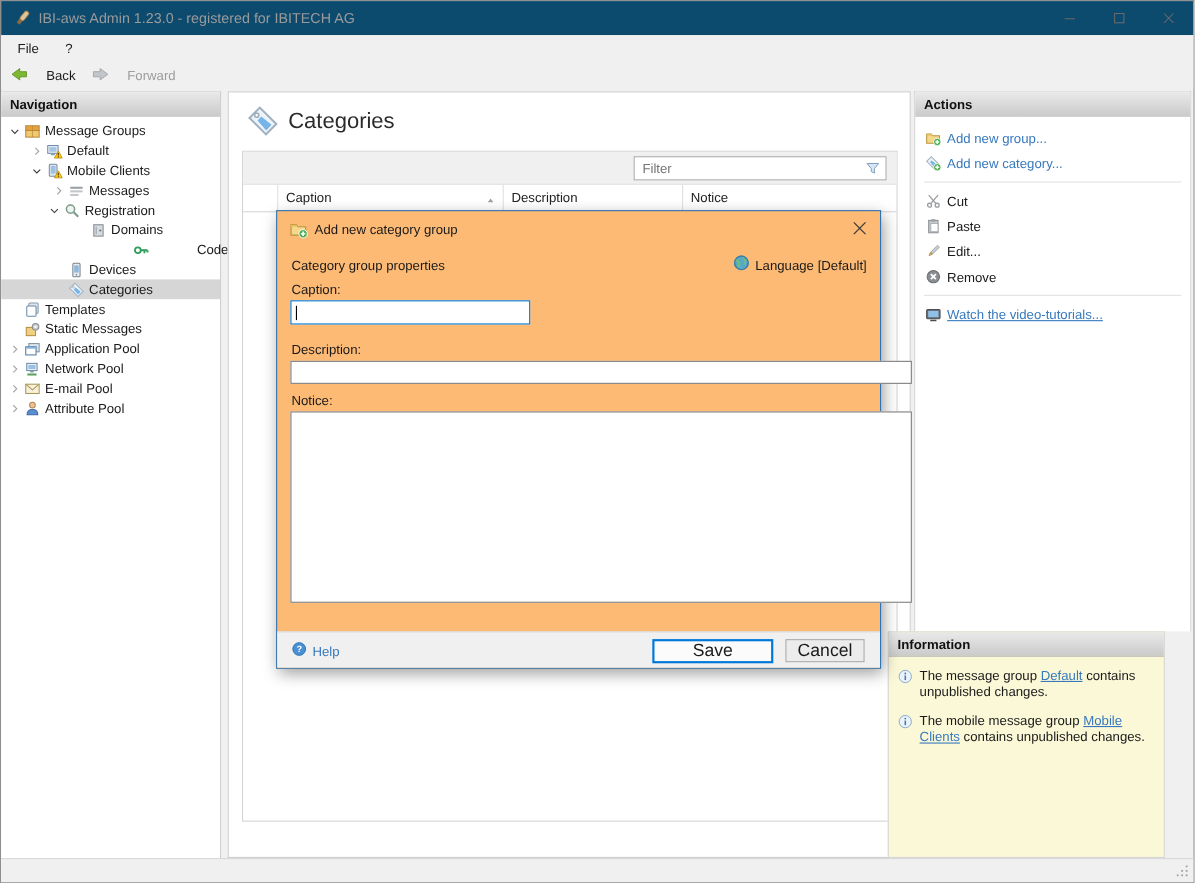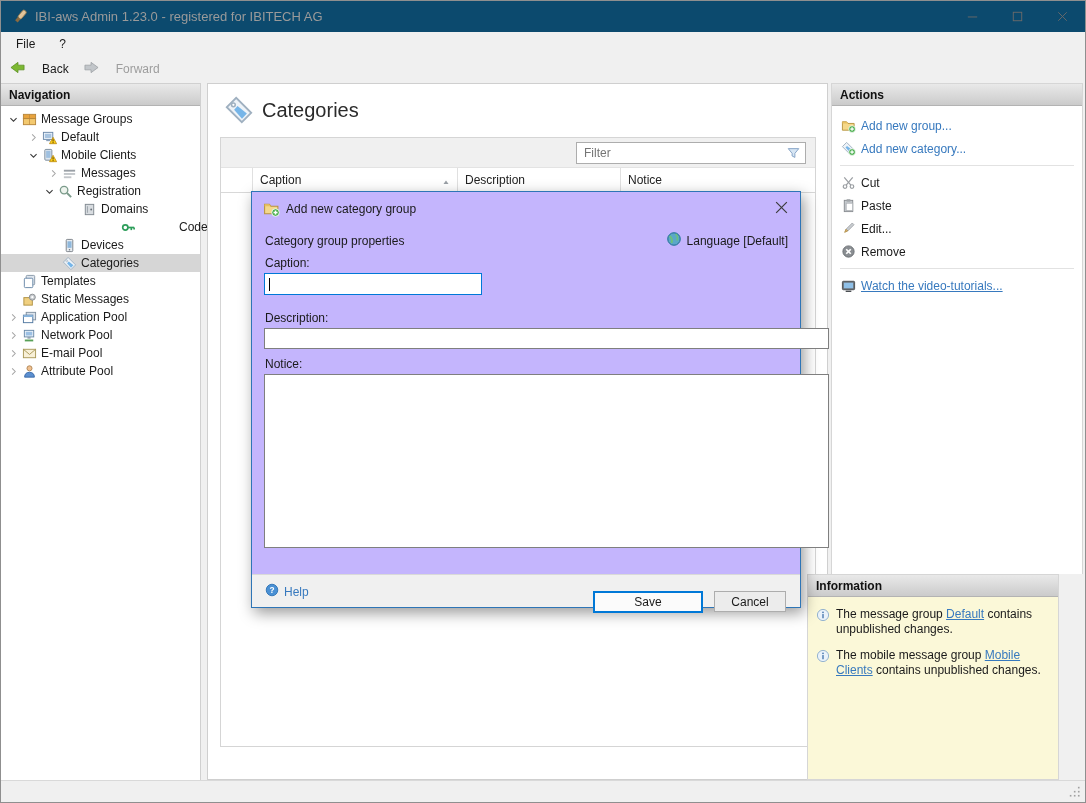--- a/index.html
+++ b/index.html
@@ -64,37 +64,37 @@
   .info-body { padding:10px 8px 0 8px; }
   .info-item { display:flex; margin-bottom:11px; }
   .info-item .i-icon { width:14px; height:14px; flex:0 0 14px; margin:1px 6px 0 0; }
   .info-text { line-height:15px; color:#1a1a1a; }
   .info-link { color:#3779be; text-decoration:underline; }
 
   .statusbar { position:absolute; left:0; bottom:0; right:0; height:22px; background:#f0f0f0; border-top:1px solid #d9d9d9; }
   .grip { position:absolute; right:3px; bottom:3px; width:13px; height:13px; }
 
   
-  .dialog { position:absolute; left:250px; top:190px; width:550px; height:417px; background:#c4b5fd; border:1px solid #2e75b6; box-shadow:3px 5px 14px rgba(0,0,0,.40); z-index:20; }
+  .dialog { position:absolute; left:250px; top:190px; width:550px; height:417px; background:#fdba74; border:1px solid #2e75b6; box-shadow:3px 5px 14px rgba(0,0,0,.40); z-index:20; }
   .dlg-title-icon { position:absolute; left:11px; top:8px; width:17px; height:17px; }
   .dlg-title { position:absolute; left:34px; top:10px; color:#1a1a1a; }
   .dlg-close { position:absolute; right:10px; top:7px; width:17px; height:17px; display:flex; align-items:center; justify-content:center; }
   .dlg-section { position:absolute; left:13px; top:42px; }
   .dlg-lang { position:absolute; right:12px; top:39px; display:flex; align-items:center; gap:5px; }
   .dlg-lang svg { width:16px; height:16px; }
   .fld-label { position:absolute; left:13px; }
   .caption-input { position:absolute; left:12px; top:81px; width:218px; height:22px; border:1px solid #0078d7; background:#fff; }
   .caret { position:absolute; left:4px; top:4px; width:1px; height:13px; background:#000; }
   .text-input { position:absolute; border:1px solid #7f7f7f; background:#fff; font-family:"Liberation Sans",sans-serif; font-size:12px; padding:2px 5px; outline:none; }
   .desc-input { left:12px; top:136px; width:565px; height:21px; }
   .notice-input { left:12px; top:182px; width:565px; height:174px; resize:none; }
   .dlg-footer { position:absolute; left:0; right:0; bottom:0; height:33px; background:#f0f0f0; border-top:1px solid #d9d9d9; }
   .help-link { position:absolute; left:13px; top:8px; display:flex; align-items:center; gap:5px; color:#3779be; }
   .help-link svg { width:14px; height:14px; }
-  .btn { position:absolute; top:16px; display:flex; align-items:center; justify-content:center; font-family:"Liberation Sans",sans-serif; font-size:12px; color:#1a1a1a; cursor:default; }
+  .btn { position:absolute; top:6px; display:flex; align-items:center; justify-content:center; font-family:"Liberation Sans",sans-serif; font-size:16px; color:#1a1a1a; cursor:default; }
   .btn-save { right:97px; width:110px; height:22px; background:#fbfbfb; border:2px solid #0078d7; }
   .btn-cancel { right:14px; width:72px; height:21px; background:#ececec; border:1px solid #adadad; }
 </style>
 </head>
 <body>
 
 <div id="window">
 
   <div class="titlebar">
     <span class="app-icon"><svg viewBox="0 0 16 16" xmlns="http://www.w3.org/2000/svg" width="100%" height="100%">

